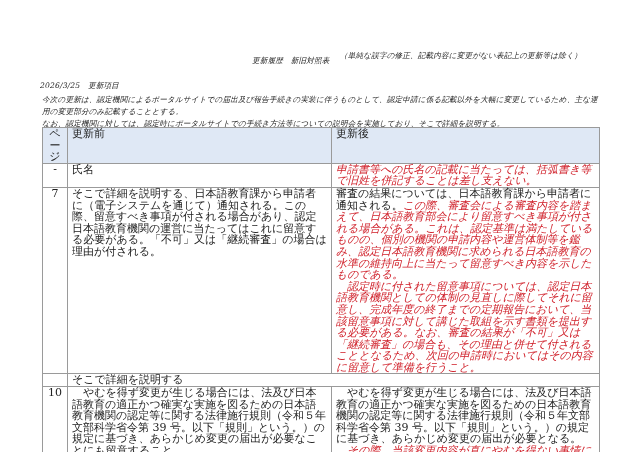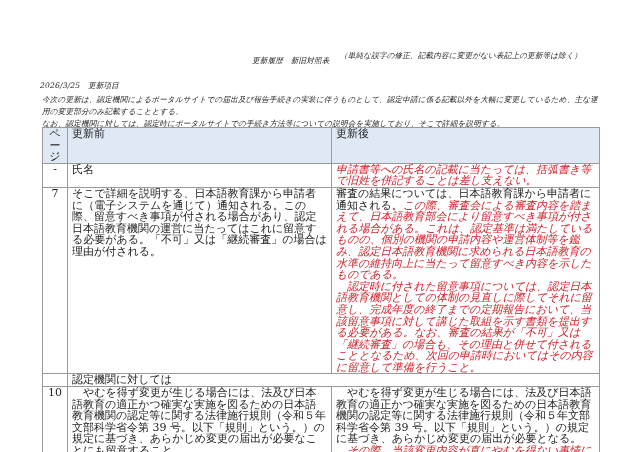--- a/index.html
+++ b/index.html
@@ -48,21 +48,21 @@
       <td>氏名</td>
       <td class="red">申請書等への氏名の記載に当たっては、括弧書き等で旧姓を併記することは差し支えない。</td>
     </tr>
     <tr style="height:122px">
       <td class="c-page">7</td>
       <td>そこで詳細を説明する、日本語教育課から申請者に（電子システムを通じて）通知される。この際、留意すべき事項が付される場合があり、認定日本語教育機関の運営に当たってはこれに留意する必要がある。「不可」又は「継続審査」の場合は理由が付される。</td>
       <td><span>審査の結果については、日本語教育課から申請者に通知される。</span><span class="red">この際、審査会による審査内容を踏まえて、日本語教育部会により留意すべき事項が付される場合がある。これは、認定基準は満たしているものの、個別の機関の申請内容や運営体制等を鑑み、認定日本語教育機関に求められる日本語教育の水準の維持向上に当たって留意すべき内容を示したものである。</span><span class="red indent">認定時に付された留意事項については、認定日本語教育機関としての体制の見直しに際してそれに留意し、完成年度の終了までの定期報告において、当該留意事項に対して講じた取組を示す書類を提出する必要がある。なお、審査の結果が「不可」又は「継続審査」の場合も、その理由と併せて付されることとなるため、次回の申請時においてはその内容に留意して準備を行うこと。</span></td>
     </tr>
     <tr class="sec">
       <td class="c-page"></td>
-      <td colspan="2">認定機関に対しては</td>
+      <td colspan="2">そこで詳細を説明する</td>
     </tr>
     <tr style="height:60px">
       <td class="c-page">10</td>
       <td>
           <span class="indent">やむを得ず変更が生じる場合には、法及び日本語教育の適正かつ確実な実施を図るための日本語教育機関の認定等に関する法律施行規則（令和５年文部科学省令第 39 号。以下「規則」という。）の規定に基づき、あらかじめ変更の届出が必要なことにも留意すること。</span>
         </td>
       <td>
           <span class="indent">やむを得ず変更が生じる場合には、法及び日本語教育の適正かつ確実な実施を図るための日本語教育機関の認定等に関する法律施行規則（令和５年文部科学省令第 39 号。以下「規則」という。）の規定に基づき、あらかじめ変更の届出が必要となる。</span>
           <span class="red indent">その際、当該変更内容が真にやむを得ない事情によるものかどう</span>
         </td>

